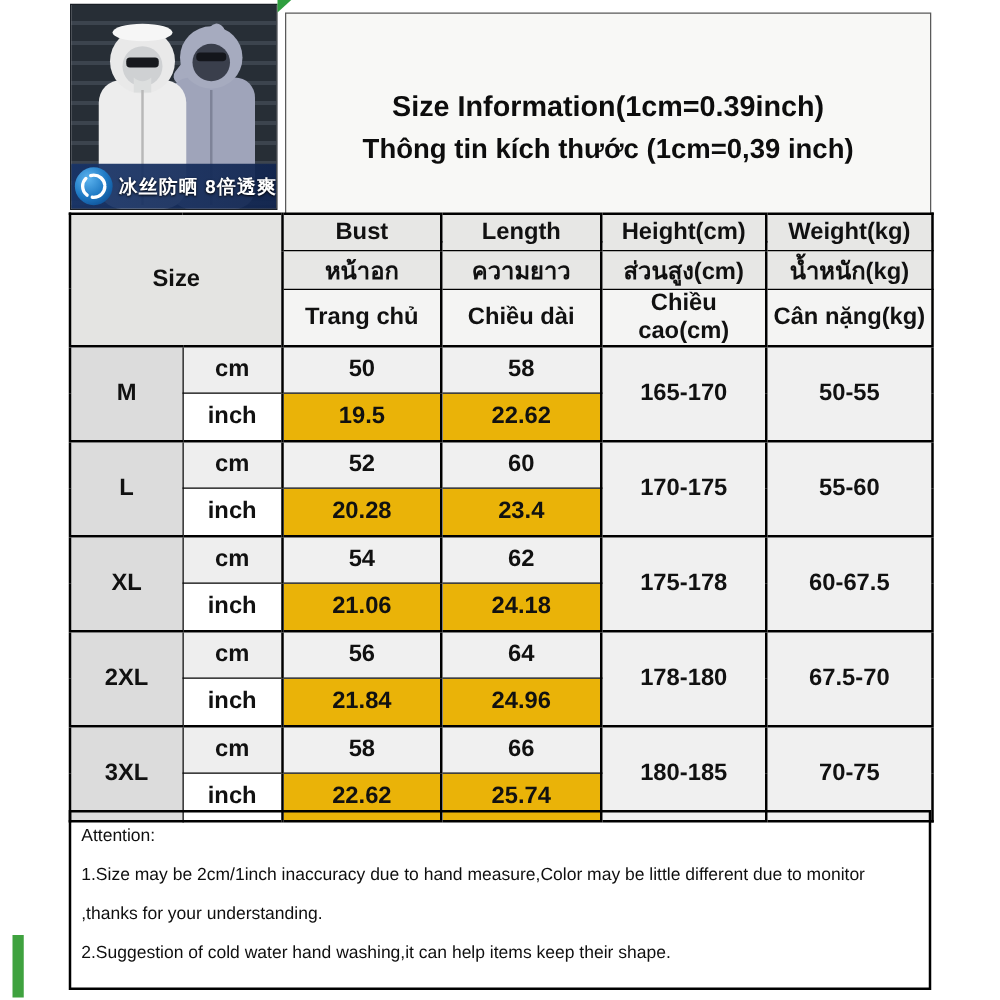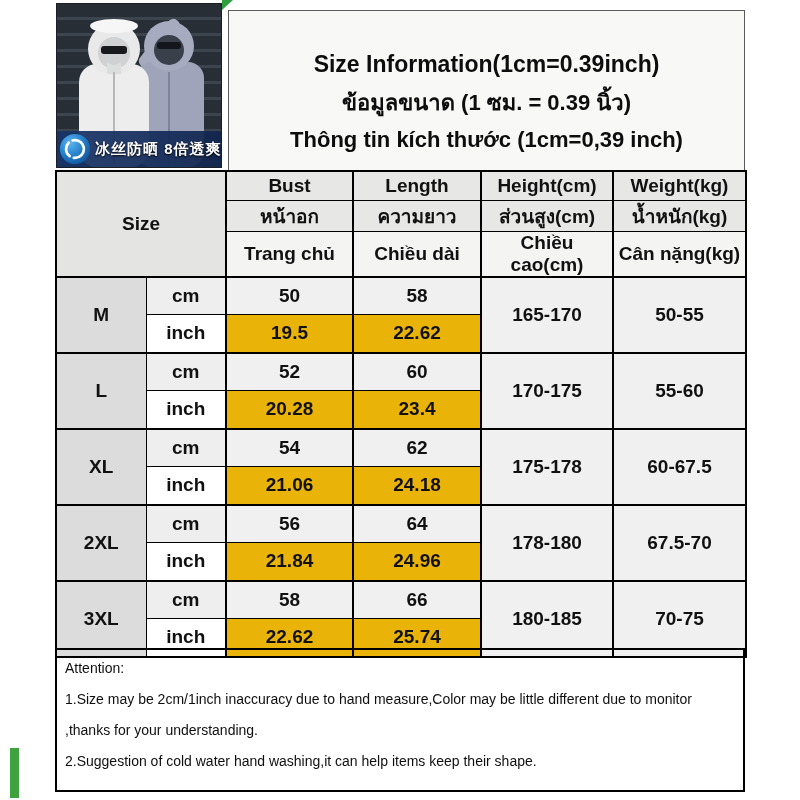--- a/index.html
+++ b/index.html
@@ -98,21 +98,20 @@
         <circle cx="18" cy="18" r="10" fill="none" stroke="#ffffff" stroke-width="3" stroke-dasharray="17 5" stroke-linecap="round"></circle>
       </svg>
       <span class="caption-text">冰丝防晒 8倍透爽</span>
     </div>
   </div>
 
   <div class="corner-mark"></div>
 
   <div class="title-box">
     <div class="t1">Size Information(1cm=0.39inch)</div>
-    <div class="t2">ข้อมูลขนาด (1 ซม. = 0.39 นิ้ว)</div>
     <div class="t3">Thông tin kích thước (1cm=0,39 inch)</div>
   </div>
 
   <table class="size-table">
     <colgroup>
       <col class="col-size">
         <col class="col-unit">
         <col class="col-bust">
       <col class="col-len">
         <col class="col-hgt">

